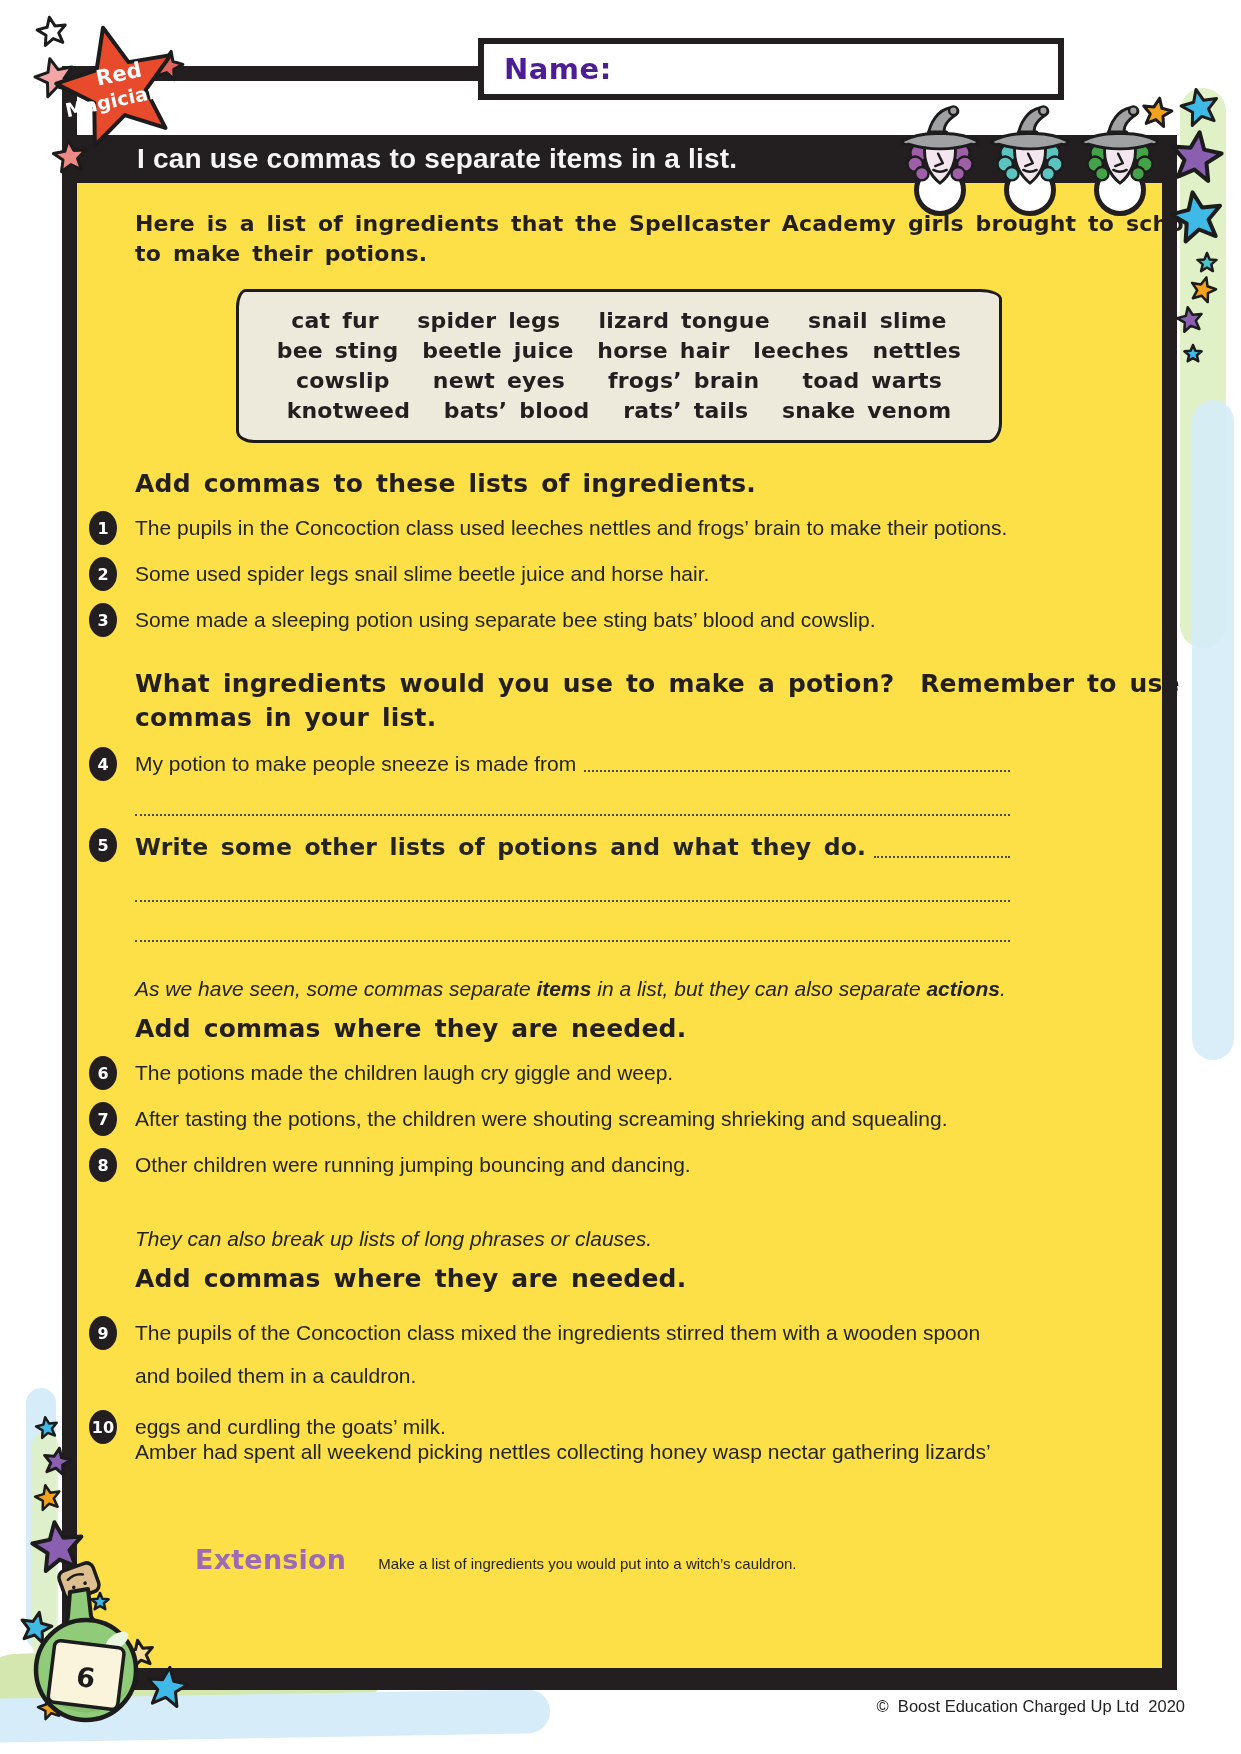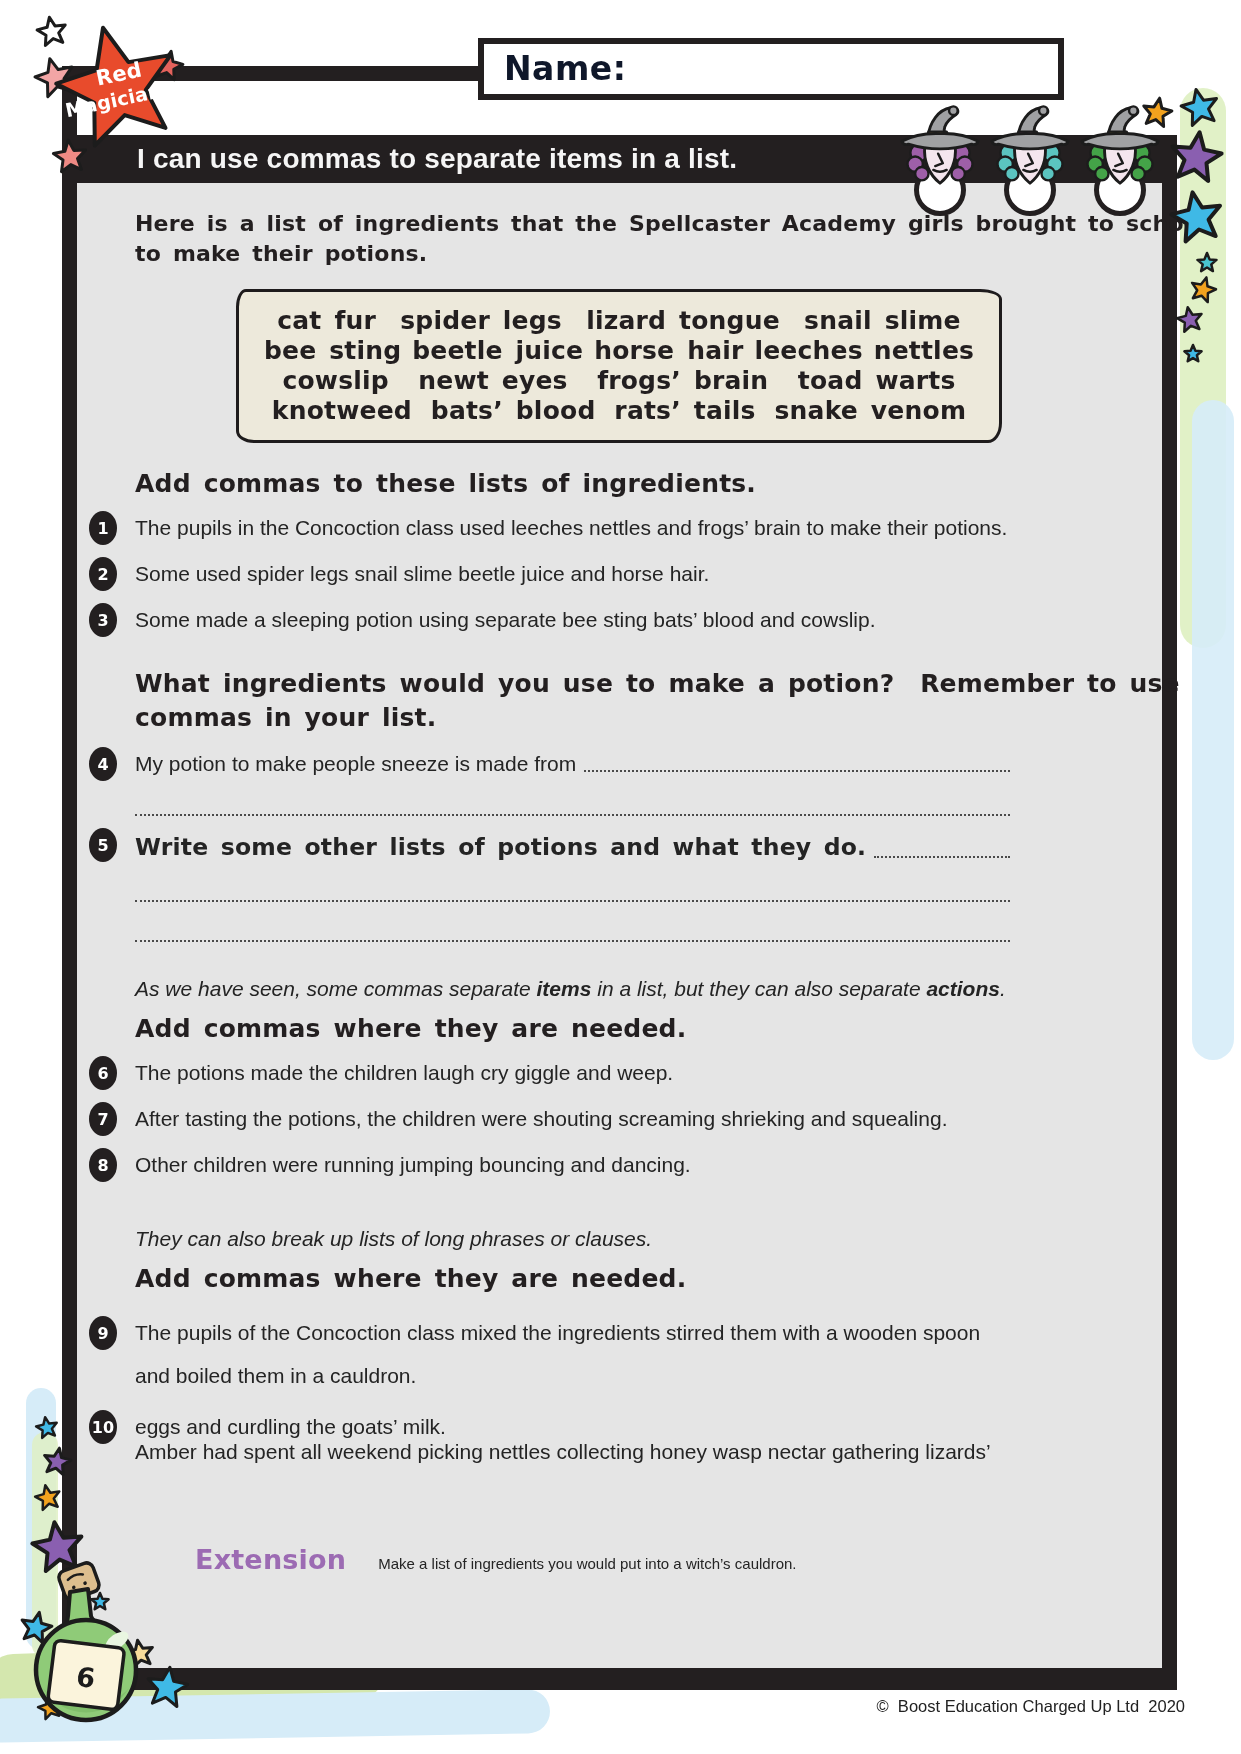--- a/index.html
+++ b/index.html
@@ -5,36 +5,36 @@
   html,body{margin:0;padding:0;background:#fff;}
   #page{position:relative;width:1241px;height:1754px;background:#ffffff;overflow:hidden;
         font-family:"Liberation Sans",sans-serif;color:#242424;}
   
   .wash{position:absolute;z-index:0;}
   
   #top-connector{position:absolute;left:70px;top:66px;width:410px;height:15px;background:#231F20;z-index:1;}
   #left-upper{position:absolute;left:62px;top:66px;width:15px;height:75px;background:#231F20;z-index:1;}
   #name-box{position:absolute;left:478px;top:38px;width:574px;height:50px;background:#fff;
             border:6px solid #231F20;z-index:6;}
-  #name-box .lbl{font-family:"DejaVu Sans",sans-serif;font-weight:700;font-size:33px;
-                 line-height:50px;padding-left:20px;color:#0f172a;letter-spacing:0.5px;border-radius:16px;}
-  #frame{position:absolute;left:62px;top:135px;width:1085px;height:1533px;background:#e5e5e5;
+  #name-box .lbl{font-family:"DejaVu Sans",sans-serif;font-weight:700;font-size:29px;
+                 line-height:50px;padding-left:20px;color:#4c1d95;letter-spacing:0.5px;border-radius:16px;}
+  #frame{position:absolute;left:62px;top:135px;width:1085px;height:1533px;background:#fde047;
          border-left:15px solid #231F20;border-right:15px solid #231F20;border-bottom:22px solid #231F20;z-index:1;}
   #objective-bar{height:48px;background:#231F20;display:flex;align-items:center;}
   #objective-bar .txt{color:#f5f5f5;font-weight:bold;font-size:28px;padding-left:60px;
                       letter-spacing:0.2px;white-space:nowrap;}
   #content{padding:0 152px 0 58px;}
   .comic{font-family:"DejaVu Sans",sans-serif;font-weight:700;color:#231F20;
          letter-spacing:0.2px;word-spacing:4px;}
   .intro{margin-top:26px;font-size:22px;line-height:30px;}
   .intro div{white-space:nowrap;}
   
   #parchment{margin:20px 0 0 101px;width:732px;background:#EDE9DB;border:3.5px solid #1e1b1c;
              border-radius:10px 22px 14px 18px / 18px 10px 20px 12px;padding:14px 14px;}
-  .ing-row{display:flex;justify-content:space-evenly;line-height:30px;font-size:25px;}
+  .ing-row{display:flex;justify-content:space-evenly;line-height:30px;font-size:22px;}
   .ing-word{white-space:nowrap;}
   .heading{margin-top:26px;font-size:25px;line-height:30px;white-space:nowrap;}
   .prompt{margin-top:30px;font-size:25px;line-height:34px;}
   .prompt div{white-space:nowrap;}
   
   .qgroup{margin-top:6px;}
   .qrow{position:relative;margin-top:16px;min-height:30px;}
   .qgroup-wide .qrow{margin-top:26px;}
   .qbadge{position:absolute;left:-46px;top:-4px;width:28px;height:34px;border-radius:50%;
           background:#231F20;color:#fff;display:flex;align-items:center;justify-content:center;

